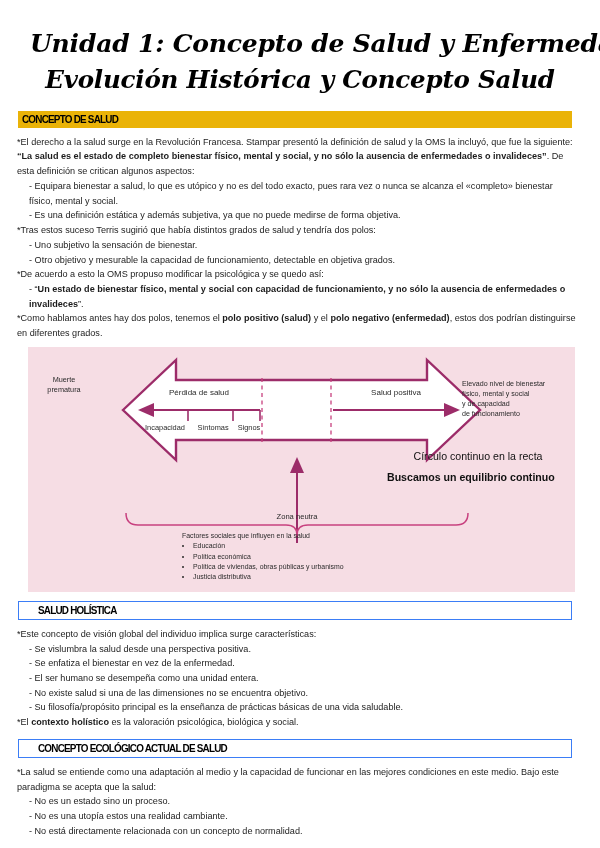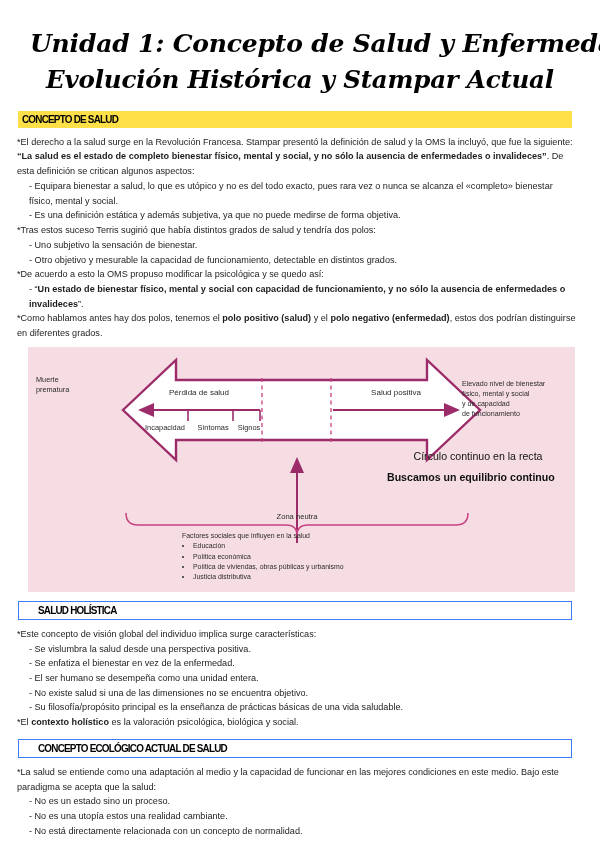--- a/index.html
+++ b/index.html
@@ -34,21 +34,21 @@
 
   
   .banner {
     margin: 9px 28px 0 18px;
     height: 17px;
     display: flex;
     align-items: center;
     padding-left: 4px;
   }
   .banner.filled {
-    background: #fde047;
+    background: #eab308;
     border: none;
   }
   .banner.outlined {
     background: #ffffff;
     border: 1.5px solid #3b7df6;
     height: 19px;
     padding-left: 19px;
   }
   .banner-label {
     font-family: "Liberation Sans Narrow", "Liberation Sans", sans-serif;
@@ -112,21 +112,21 @@
     color: #2a2a2a;
   }
   .fig-left-label {
     position: absolute;
     left: 8px;
     top: 28px;
     width: 56px;
     font-size: 7.3px;
     line-height: 1.4;
     color: #2a2a2a;
-    text-align: left;
+    text-align: center;
   }
   .fig-factors {
     position: absolute;
     left: 154px;
     top: 184px;
     font-size: 6.9px;
     line-height: 1.5;
     color: #2a2a2a;
   }
   .fig-factors ul {
@@ -134,33 +134,33 @@
   }
   .fig-factors li { margin: 0; }
 
   svg text { font-family: "Liberation Sans", sans-serif; fill: #2a2a2a; }
 </style>
 </head>
 <body>
 
 <div class="title-block">
   <div class="title-line">Unidad 1: Concepto de Salud y Enfermedad.</div>
-  <div class="title-line second">Evolución Histórica y Stampar Actual</div>
+  <div class="title-line second">Evolución Histórica y Concepto Salud</div>
 </div>
 
 <div class="banner filled">
   <span class="banner-label">CONCEPTO DE SALUD</span>
 </div>
 <div class="body-text">
     <p><span>*El derecho a la salud surge en la Revolución Francesa. Stampar presentó la definición de salud y la OMS la incluyó, que fue la siguiente: </span><b>“La salud es  el estado de completo bienestar físico, mental y social, y no sólo la ausencia de enfermedades o invalideces”</b><span>. De esta definición se critican algunos aspectos:</span></p>
     <p class="ind"><span>- Equipara bienestar a  salud, lo que es utópico y no es  del todo exacto, pues rara vez o nunca    se alcanza el «completo» bienestar físico, mental y social.</span></p>
     <p class="ind"><span>- Es una definición estática y además subjetiva, ya que no puede medirse de forma objetiva.</span></p>
     <p><span>*Tras estos suceso Terris sugirió que había distintos grados de salud y tendría dos polos:</span></p>
     <p class="ind"><span>- Uno  subjetivo la sensación de bienestar.</span></p>
-    <p class="ind"><span>- Otro  objetivo y mesurable la capacidad de funcionamiento, detectable en distintos grados.</span></p>
+    <p class="ind"><span>- Otro  objetivo y mesurable la capacidad de funcionamiento, detectable en objetiva grados.</span></p>
     <p><span>*De acuerdo a esto la OMS propuso modificar la psicológica y se quedo así:</span></p>
     <p class="ind"><span>- “</span><b>Un estado de bienestar físico, mental y social con capacidad de funcionamiento, y no sólo la ausencia de enfermedades o invalideces</b><span>”.</span></p>
     <p><span>*Como hablamos antes hay dos polos, tenemos el </span><b>polo positivo (salud)</b><span> y el </span><b>polo negativo (enfermedad)</b><span>, estos dos podrían distinguirse en diferentes grados.</span></p>
   </div>
 
 <div class="figure">
   <svg viewBox="0 0 547 245" preserveAspectRatio="none">
 
     <path d="M 95 63
              L 148 13 L 148 33

